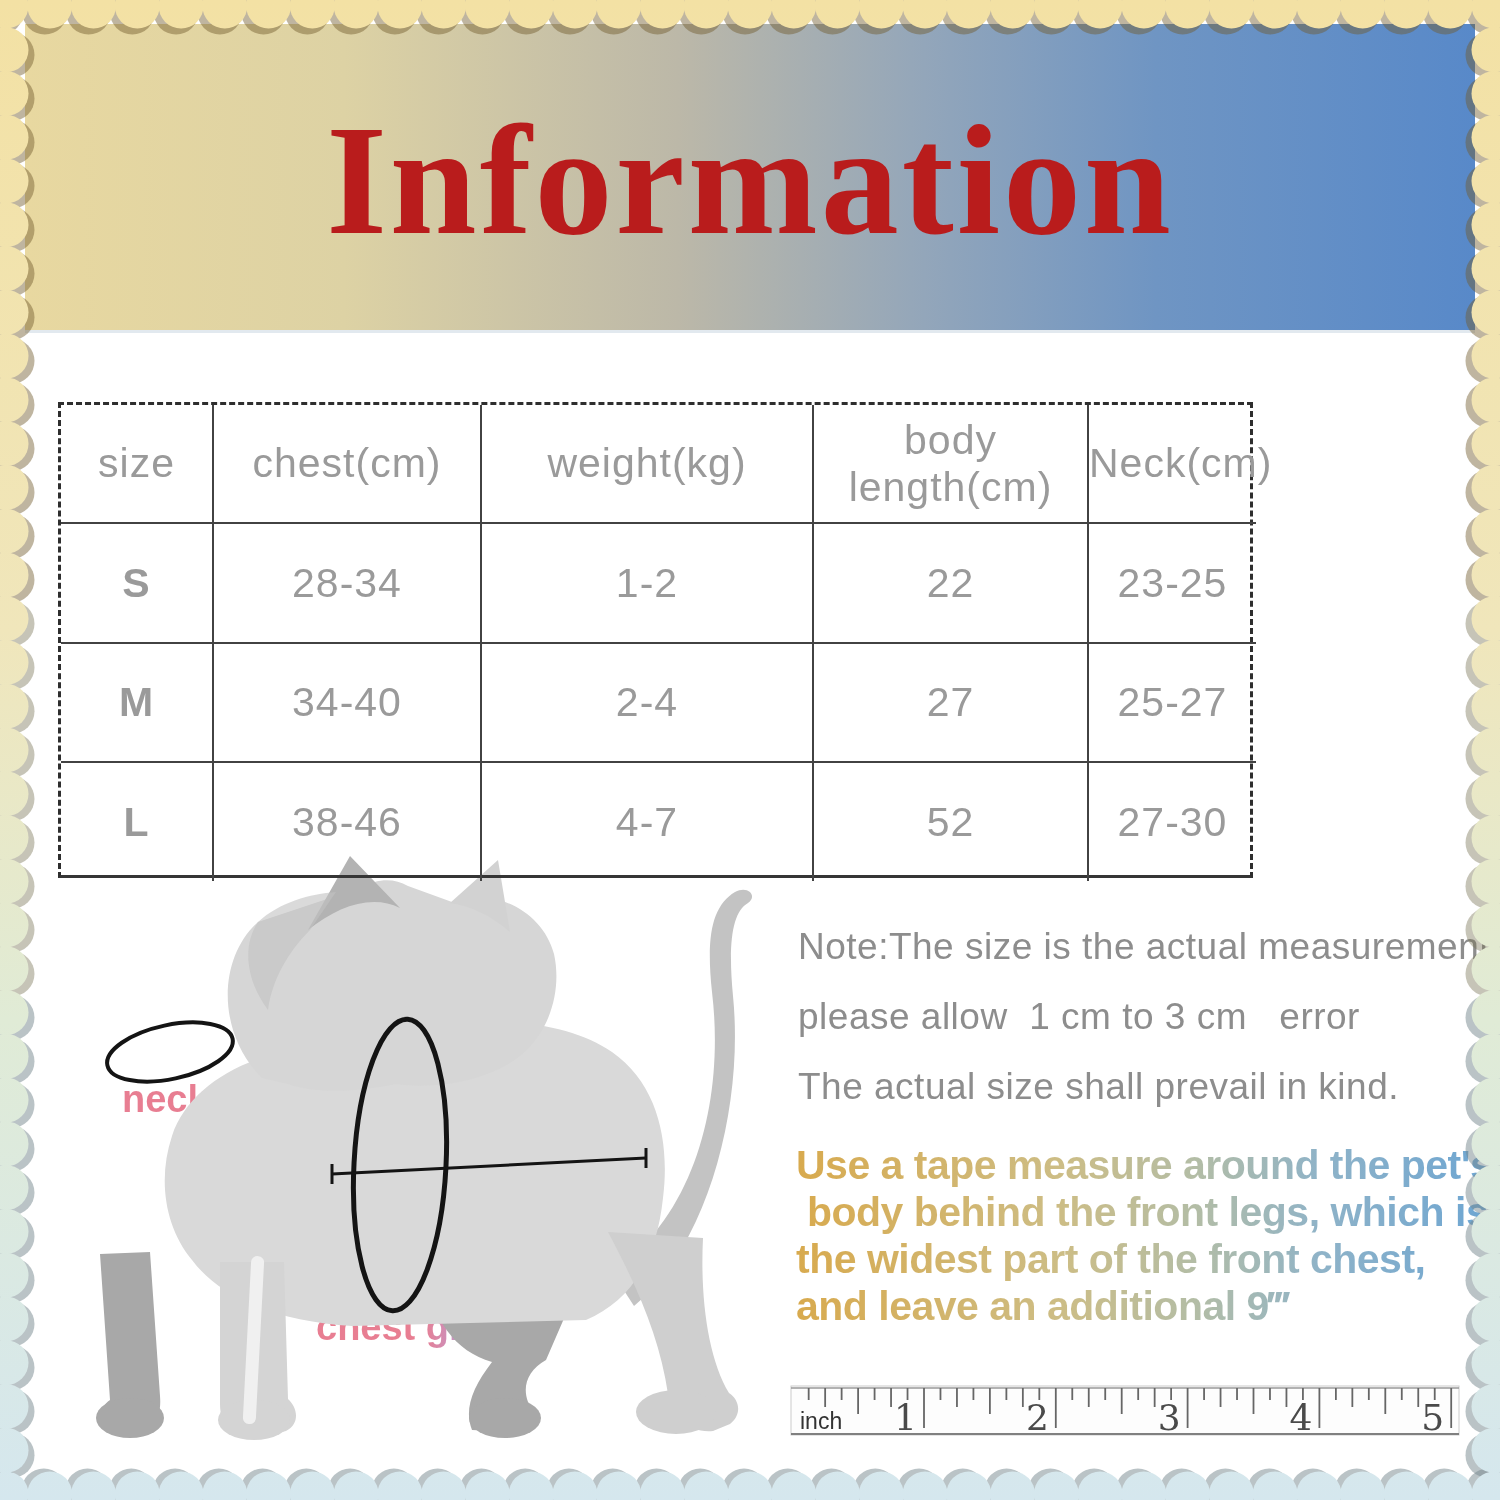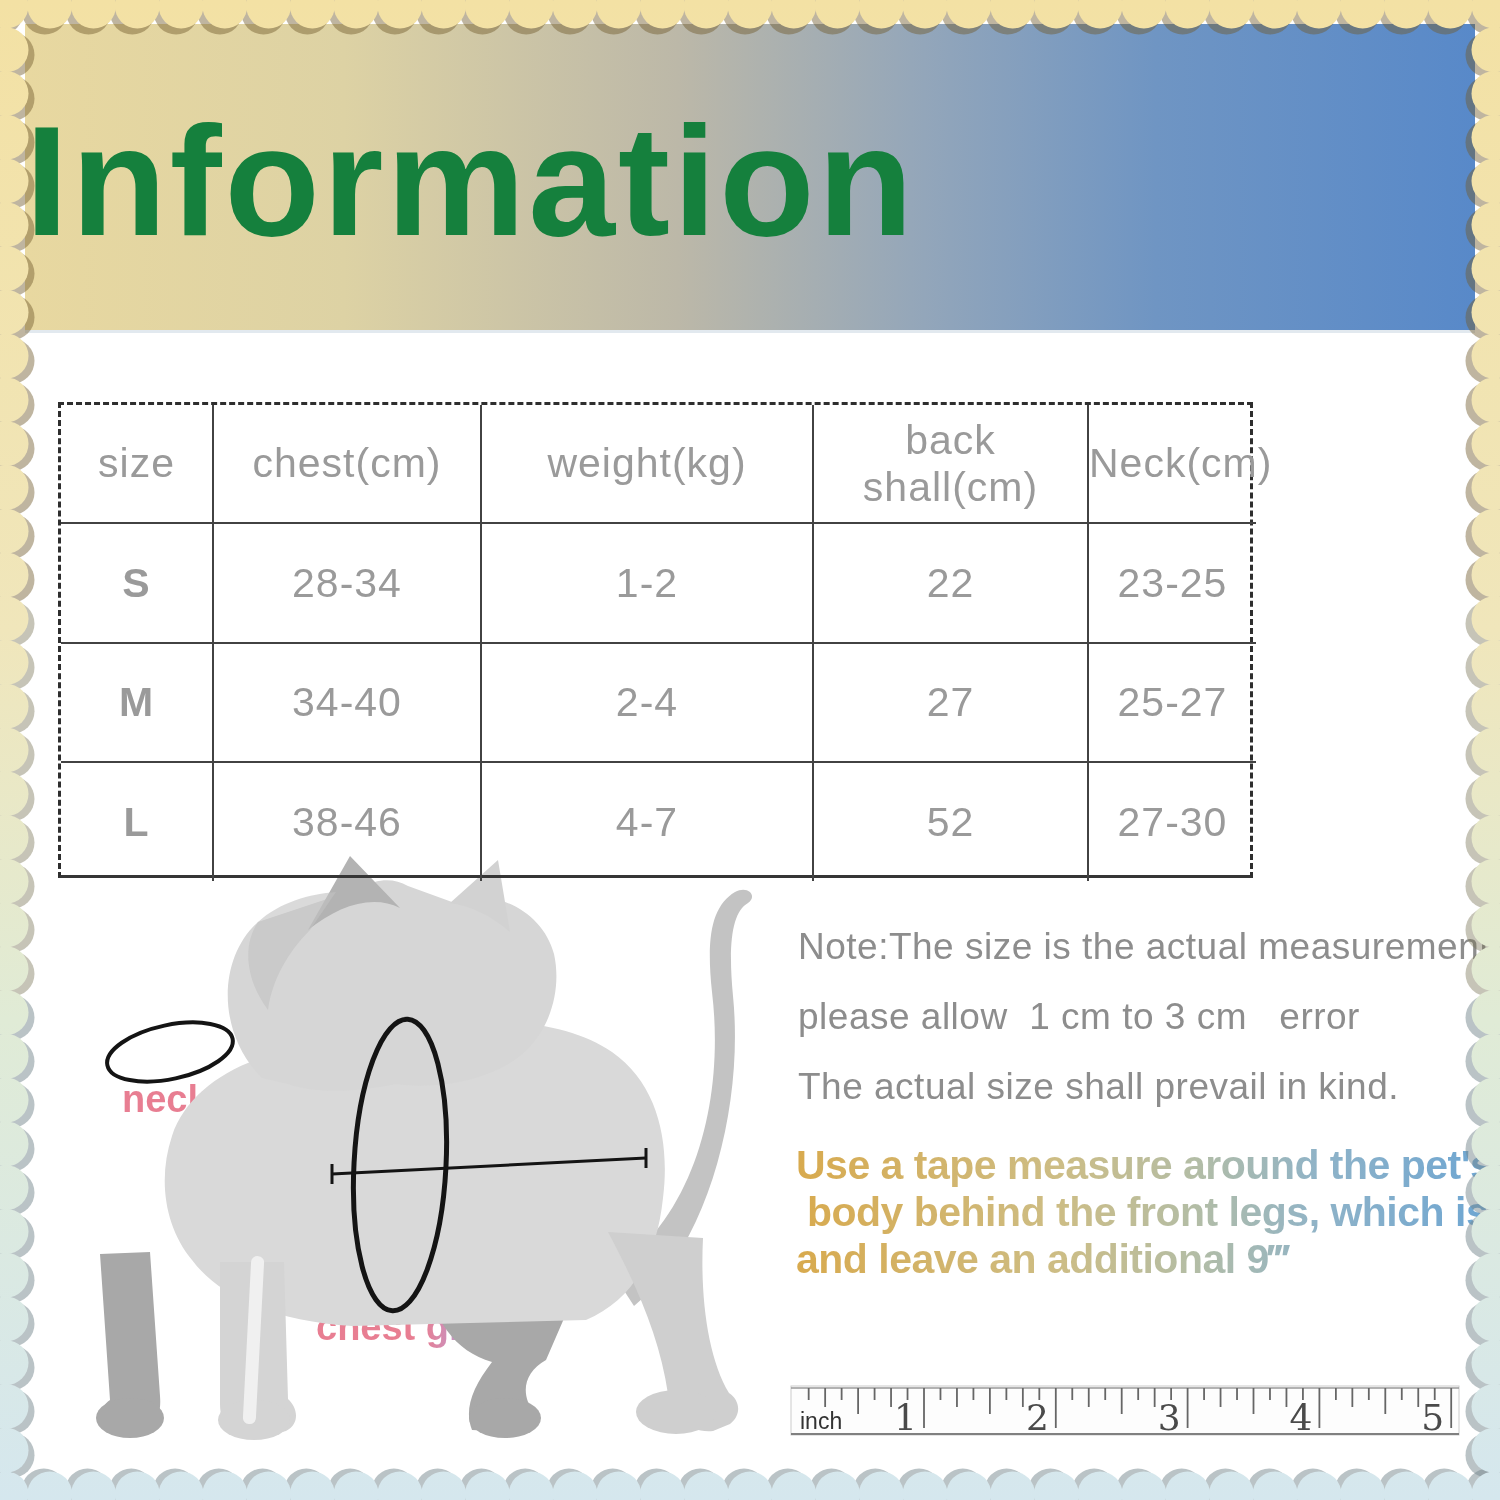--- a/index.html
+++ b/index.html
@@ -9,22 +9,22 @@
     font-family:"Liberation Sans","DejaVu Sans",sans-serif;
   }
   
   .header-band{
     position:absolute;left:25px;top:24px;width:1450px;height:306px;
     background:linear-gradient(90deg,#e8d8a0 0%,#ddd2a4 22%,#bcb8a8 45%,#93a6ba 62%,#6f95c3 78%,#5889c9 100%);
     border-bottom:3px solid #e2e9ef;
   }
   .header-title{
     position:absolute;left:25px;top:66px;width:1450px;height:230px;
-    font-size:156px;font-weight:bold;color:#15803d;
-    letter-spacing:3px;line-height:230px;
+    text-align:center;font-size:156px;font-weight:bold;color:#b91c1c;
+    letter-spacing:3px;line-height:230px;font-family:Liberation Serif, serif;
   }
   
   .table-wrap{
     position:absolute;left:58px;top:402px;width:1195px;height:476px;
     border:3px dashed #2e2e2e;border-bottom:3px solid #353535;box-sizing:border-box;
   }
   table.sizes{width:100%;height:100%;border-collapse:collapse;table-layout:fixed;}
   table.sizes td{
     border:2px solid #424242;text-align:center;vertical-align:middle;
     color:#9a9a9a;font-size:41px;letter-spacing:1px;padding:0;
@@ -80,21 +80,21 @@
         <col style="width:268px">
         <col style="width:332px">
         <col style="width:275px">
         <col style="width:168px">
     </colgroup>
     <tbody>
         <tr style="height:118px">
       <td class="col-size-h">size</td>
       <td class="head">chest(cm)</td>
       <td class="head">weight(kg)</td>
-      <td class="head">back shall(cm)</td>
+      <td class="head">body length(cm)</td>
       <td class="head">Neck(cm)</td>
     </tr>
     <tr style="height:120px">
       <td class="size-letter">S</td>
       <td>28-34</td>
       <td>1-2</td>
       <td>22</td>
       <td>23-25</td>
     </tr>
     <tr style="height:119px">
@@ -166,20 +166,21 @@
 
 <div class="note-block z4">
   <div class="note-line">Note:The size is the actual measurement,</div>
   <div class="note-line">please allow  1 cm to 3 cm   error</div>
   <div class="note-line">The actual size shall prevail in kind.</div>
 </div>
 
 <div class="method-block z4">
   <div class="method-line grad-text">Use a tape measure around the pet's</div>
   <div class="method-line grad-text"> body behind the front legs, which is</div>
+  <div class="method-line grad-text">the widest part of the front chest,</div>
   <div class="method-line grad-text">and leave an additional 9‴</div>
 </div>
 
 <svg id="ruler-svg" width="676" height="62" viewBox="0 0 676 62">
   <rect x="1" y="4" width="668" height="49" fill="#fdfdfd" stroke="#cccccc" stroke-width="1"></rect>
   <line x1="1" y1="6" x2="669" y2="6" stroke="#999999" stroke-width="1.5"></line>
   <line x1="1" y1="52" x2="669" y2="52" stroke="#808080" stroke-width="2"></line>
   <g id="ruler-ticks" stroke="#666666" stroke-width="1.8">
       <line x1="18.675" x2="18.675" y1="6" y2="18"></line>
       <line x1="35.150000000000006" x2="35.150000000000006" y1="6" y2="25"></line>

